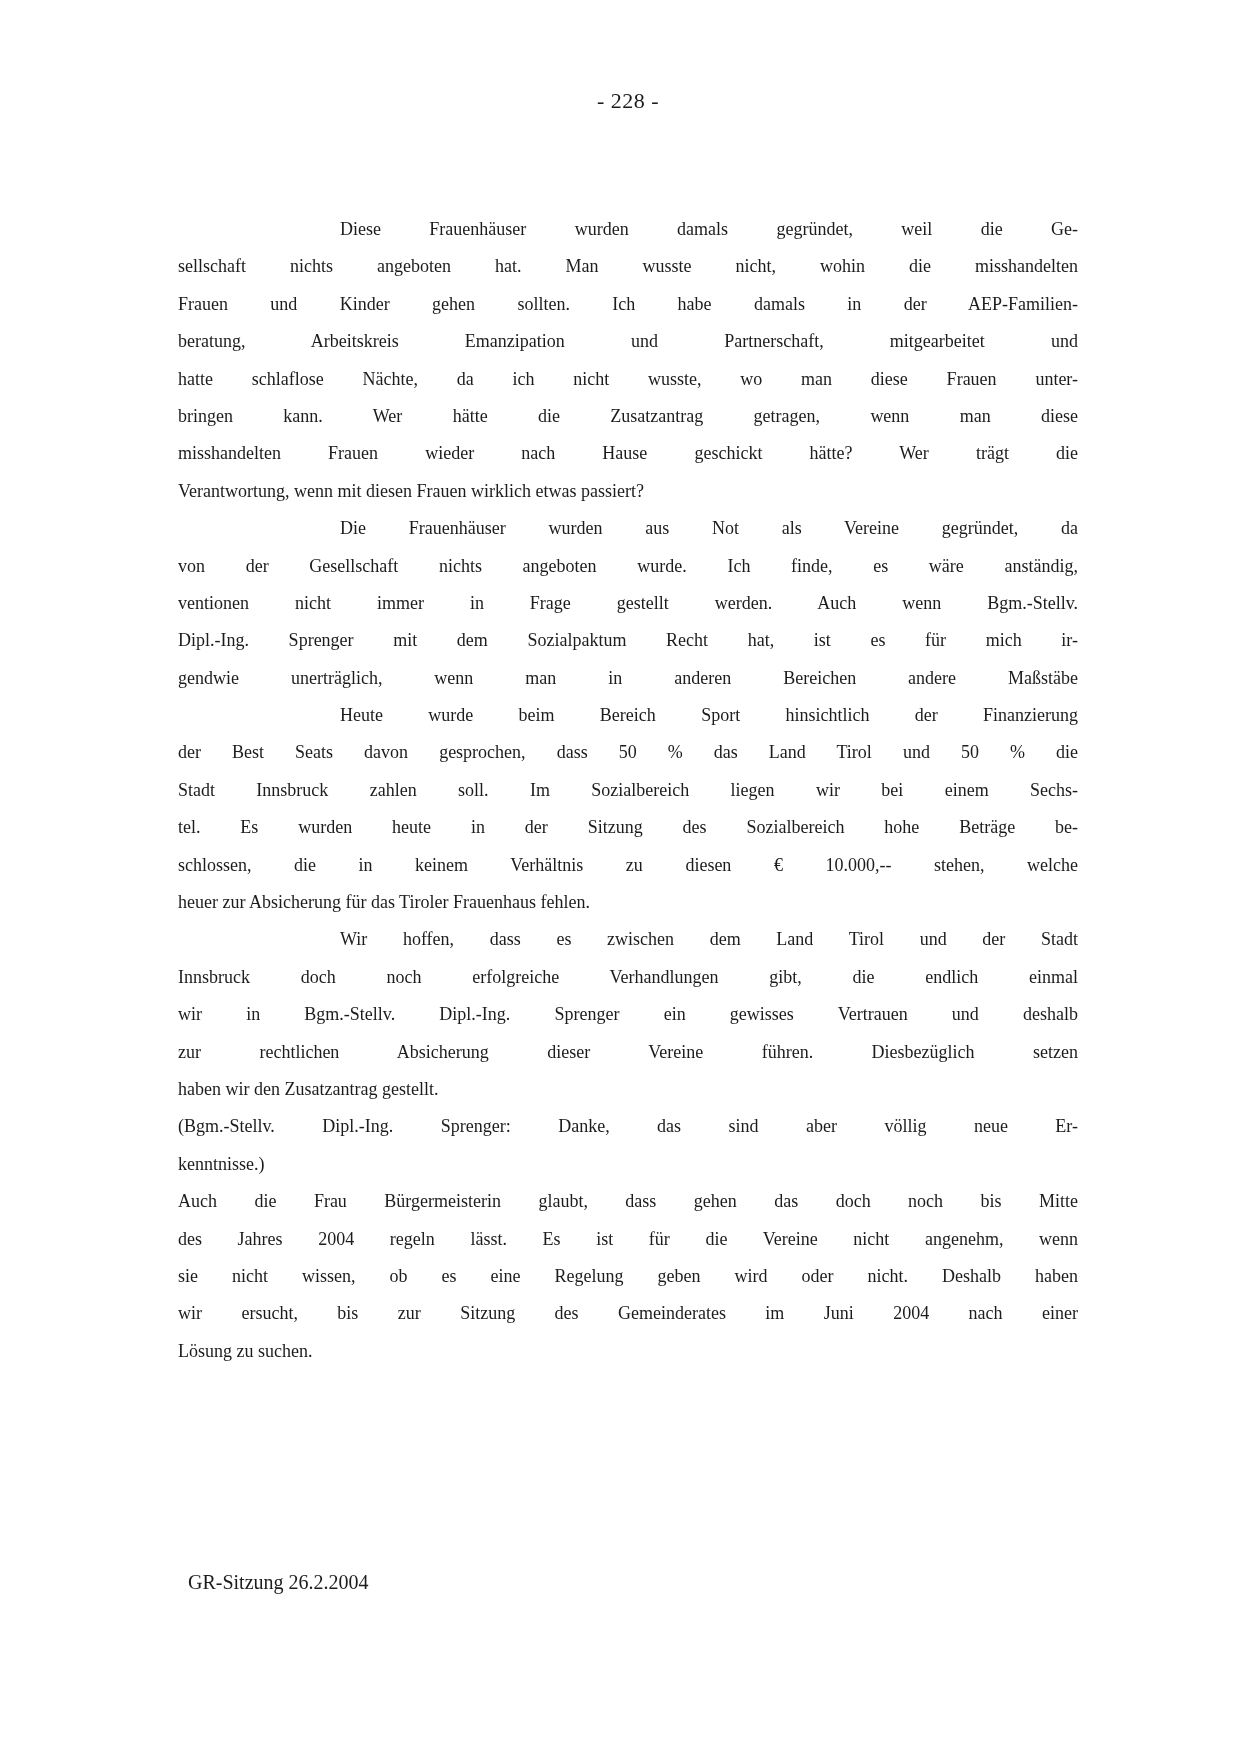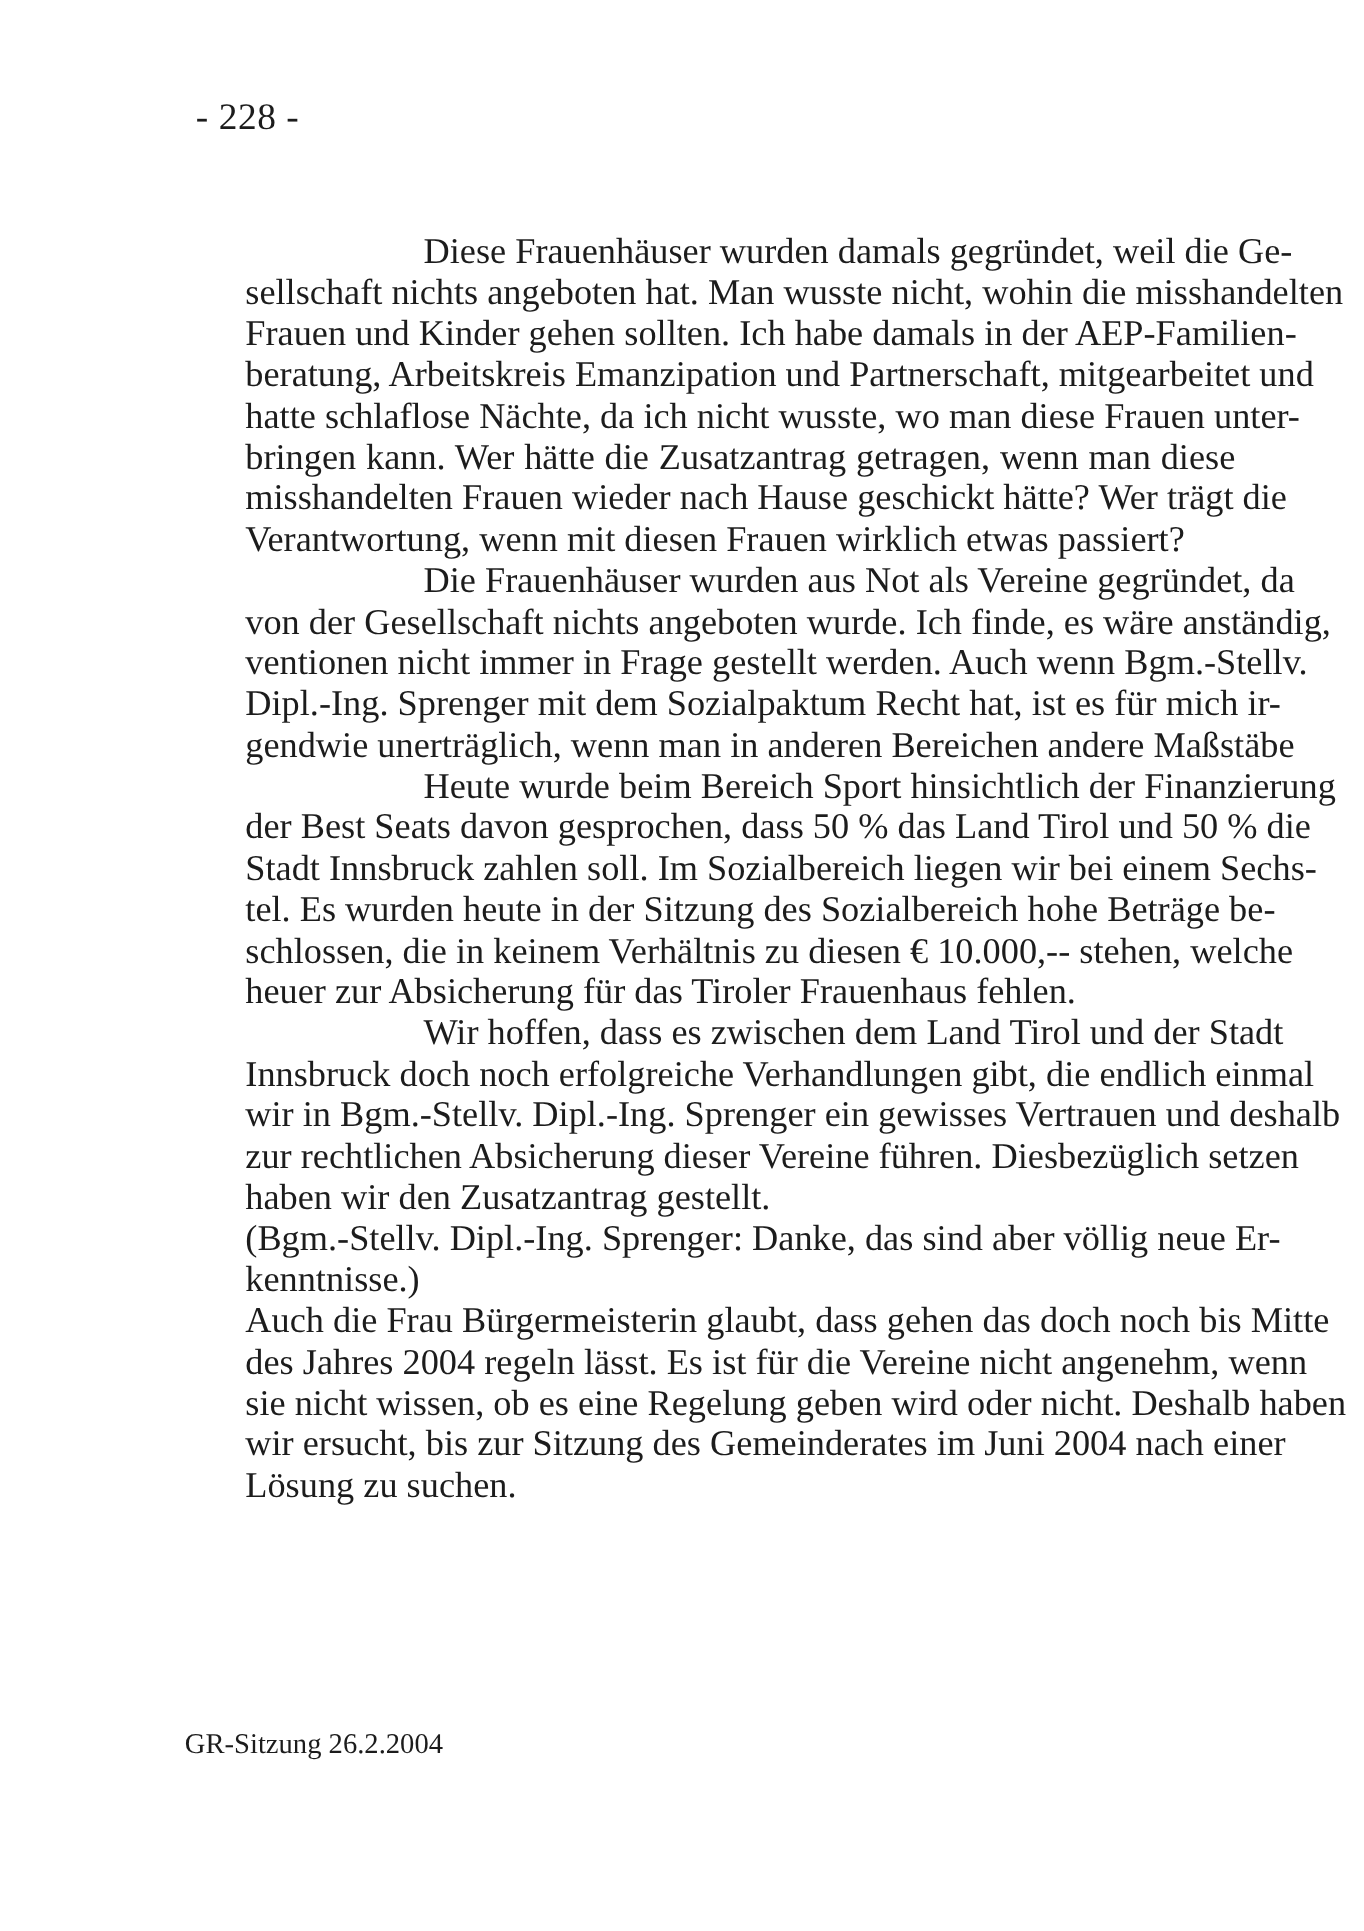--- a/index.html
+++ b/index.html
@@ -18,50 +18,50 @@
     background: var(--page-bg);
     font-family: "Liberation Serif", "DejaVu Serif", serif;
     color: var(--text-color);
     overflow: hidden;
   }
   .page-number {
     position: absolute;
     top: 88px;
     left: 178px;
     width: 900px;
-    font-size: 34px;
+    text-align: center;
+    font-size: 22px;
     letter-spacing: 0.5px;
   }
   .doc-body {
     position: absolute;
     top: 211px;
     left: 178px;
     width: 900px;
-    font-size: 33px;
+    font-size: 18px;
     line-height: 37.4px;
-    margin-left: 45px;
   }
   .line {
     text-align: justify;
     text-align-last: justify;
     text-justify: inter-word;
     height: 37.4px;
     white-space: nowrap;
   }
   .line.last {
     text-align-last: auto;
   }
   .line.indent {
     padding-left: 162px;
   }
   .footer-note {
     position: absolute;
     top: 1571px;
-    left: 168px;
-    font-size: 26px;
+    left: 188px;
+    font-size: 20px;
   }
 </style>
 </head>
 <body>
 
 <div class="page">
   <div class="page-number">- 228 -</div>
 
   <div class="doc-body">
       <div class="line indent">Diese Frauenhäuser wurden damals gegründet, weil die Ge-</div>

